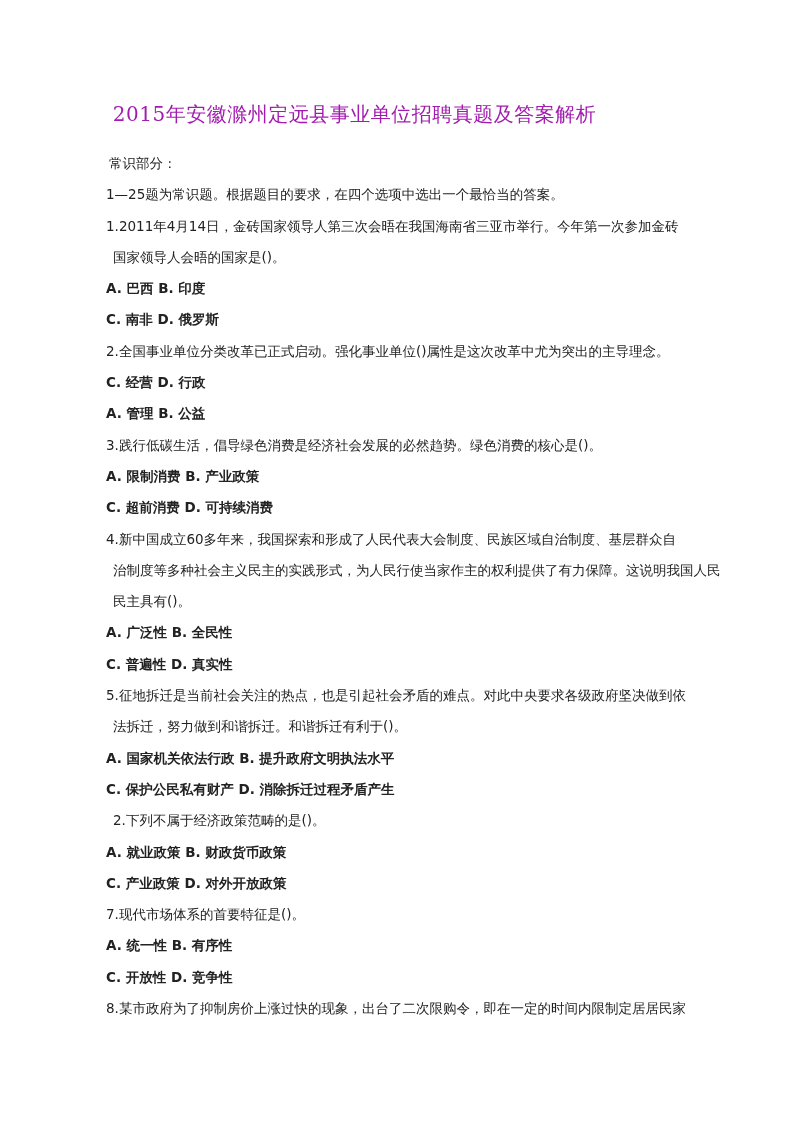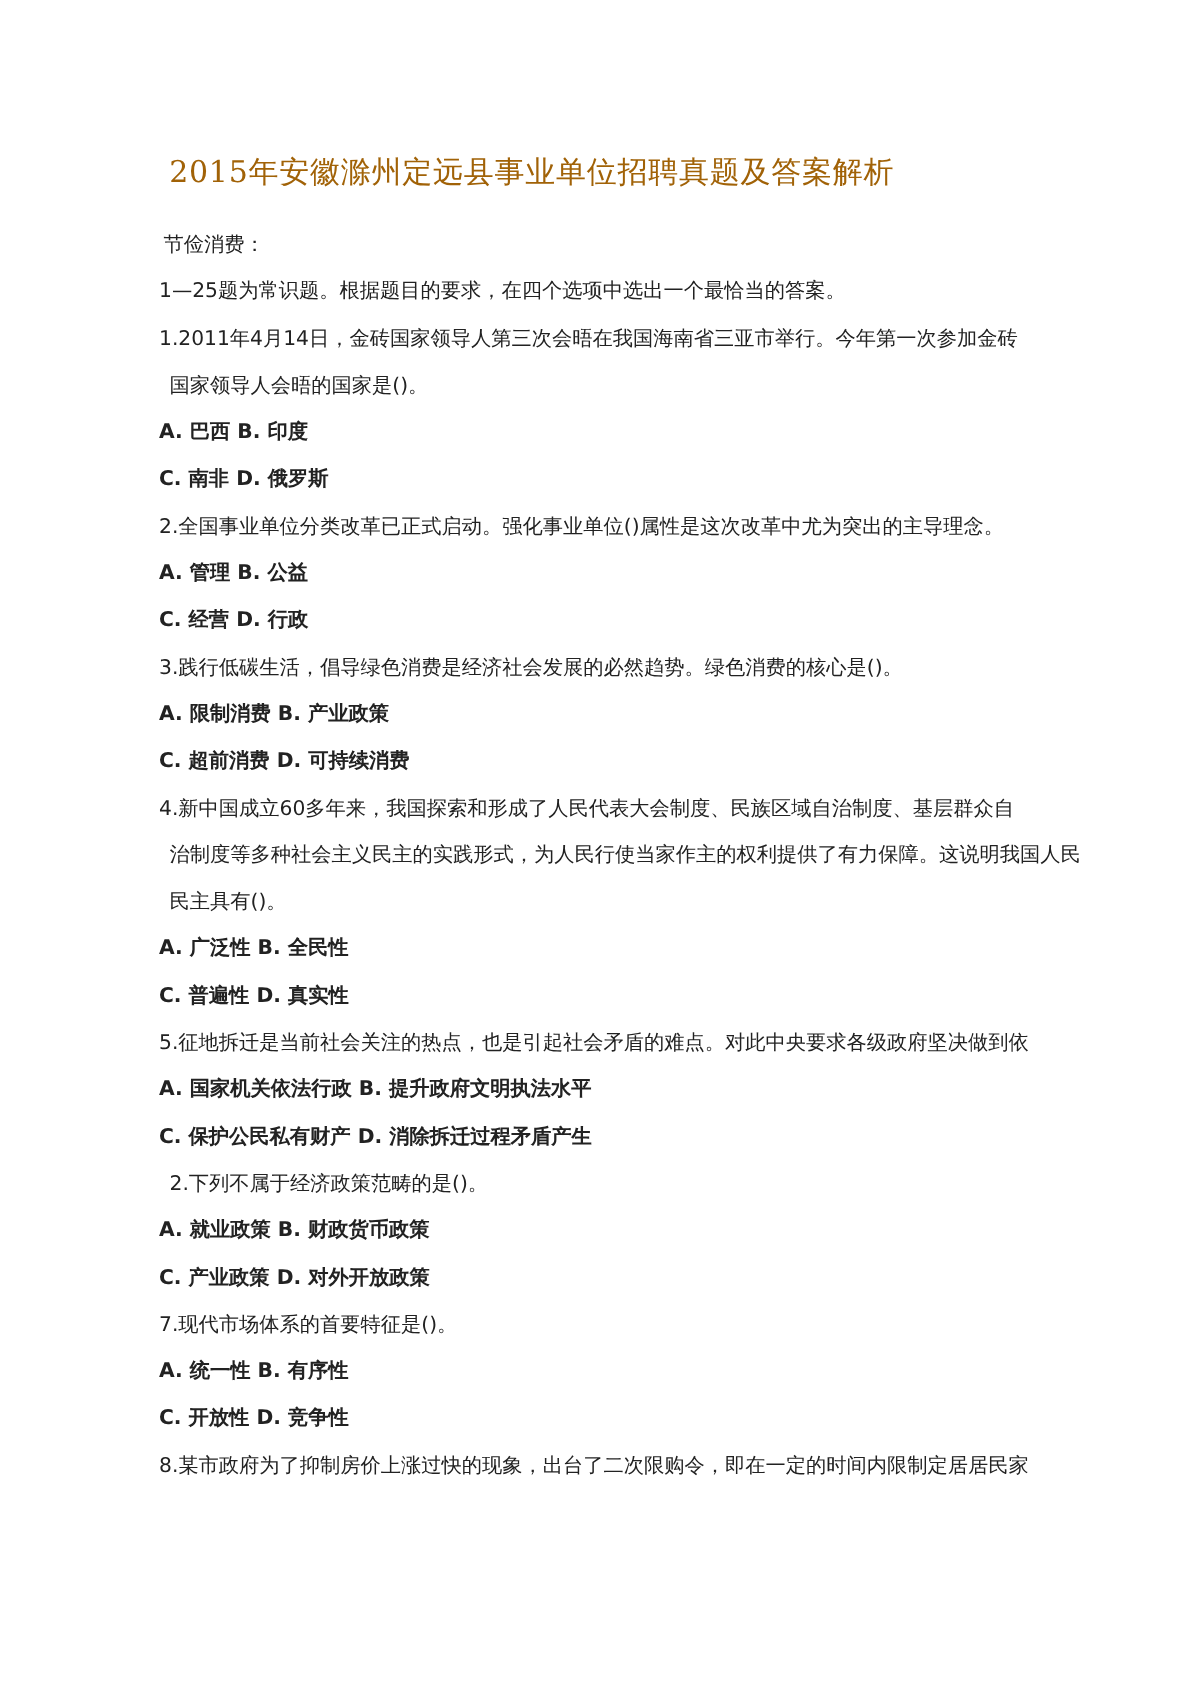--- a/index.html
+++ b/index.html
@@ -2,62 +2,63 @@
 <html><head>
 <meta charset="utf-8">
 <style>
   html, body { margin: 0; padding: 0; background: #ffffff; }
   body { width: 794px; height: 1123px; overflow: hidden; position: relative; }
   .page { position: absolute; left: 0; top: 0; width: 794px; height: 1123px; background: #fff; }
   .title {
     position: absolute; left: 0; width: 664px; top: 101px;
     text-align: center; padding-left: 45px; box-sizing: border-box;
     font-family: "DejaVu Serif", "Liberation Serif", serif;
-    font-size: 20px; color: #a16207; letter-spacing: 0.5px; white-space: nowrap;
+    font-size: 20px; color: #a21caf; letter-spacing: 0.5px; white-space: nowrap;
   }
   .body {
     position: absolute; left: 77px; top: 151px; width: 640px;
     font-family: "DejaVu Sans", "Liberation Sans", sans-serif;
     font-size: 13.5px; color: #222222;
   }
   .line { height: 31.3px; line-height: 24px; white-space: nowrap; overflow: visible; }
   .ind1 { padding-left: 29px; }
   .ind2 { padding-left: 29px; font-weight: bold; }
   .ind0 { padding-left: 0; margin-left: 36px; }
 </style>
 </head>
 <body>
 
 <div class="page">
   <div class="title">2015年安徽滁州定远县事业单位招聘真题及答案解析</div>
 
   <div class="body">
-    <div class="line ind1" style="padding-left:32px">节俭消费：</div>
+    <div class="line ind1" style="padding-left:32px">常识部分：</div>
     <div class="line ind1">1—25题为常识题。根据题目的要求，在四个选项中选出一个最恰当的答案。</div>
 
     <div class="line ind1">1.2011年4月14日，金砖国家领导人第三次会晤在我国海南省三亚市举行。今年第一次参加金砖</div>
     <div class="line ind0">国家领导人会晤的国家是()。</div>
     <div class="line ind2">A. 巴西 B. 印度</div>
     <div class="line ind2">C. 南非 D. 俄罗斯</div>
 
     <div class="line ind1">2.全国事业单位分类改革已正式启动。强化事业单位()属性是这次改革中尤为突出的主导理念。</div>
+    <div class="line ind2">C. 经营 D. 行政</div>
     <div class="line ind2">A. 管理 B. 公益</div>
-    <div class="line ind2">C. 经营 D. 行政</div>
 
     <div class="line ind1">3.践行低碳生活，倡导绿色消费是经济社会发展的必然趋势。绿色消费的核心是()。</div>
     <div class="line ind2">A. 限制消费 B. 产业政策</div>
     <div class="line ind2">C. 超前消费 D. 可持续消费</div>
 
     <div class="line ind1" style="padding-left:29px">4.新中国成立60多年来，我国探索和形成了人民代表大会制度、民族区域自治制度、基层群众自</div>
     <div class="line ind0">治制度等多种社会主义民主的实践形式，为人民行使当家作主的权利提供了有力保障。这说明我国人民</div>
     <div class="line ind0">民主具有()。</div>
     <div class="line ind2">A. 广泛性 B. 全民性</div>
     <div class="line ind2">C. 普遍性 D. 真实性</div>
 
     <div class="line ind1">5.征地拆迁是当前社会关注的热点，也是引起社会矛盾的难点。对此中央要求各级政府坚决做到依</div>
+    <div class="line ind0">法拆迁，努力做到和谐拆迁。和谐拆迁有利于()。</div>
     <div class="line ind2">A. 国家机关依法行政 B. 提升政府文明执法水平</div>
     <div class="line ind2">C. 保护公民私有财产 D. 消除拆迁过程矛盾产生</div>
 
     <div class="line ind0">2.下列不属于经济政策范畴的是()。</div>
     <div class="line ind2">A. 就业政策 B. 财政货币政策</div>
     <div class="line ind2">C. 产业政策 D. 对外开放政策</div>
 
     <div class="line ind1">7.现代市场体系的首要特征是()。</div>
     <div class="line ind2">A. 统一性 B. 有序性</div>
     <div class="line ind2">C. 开放性 D. 竞争性</div>

